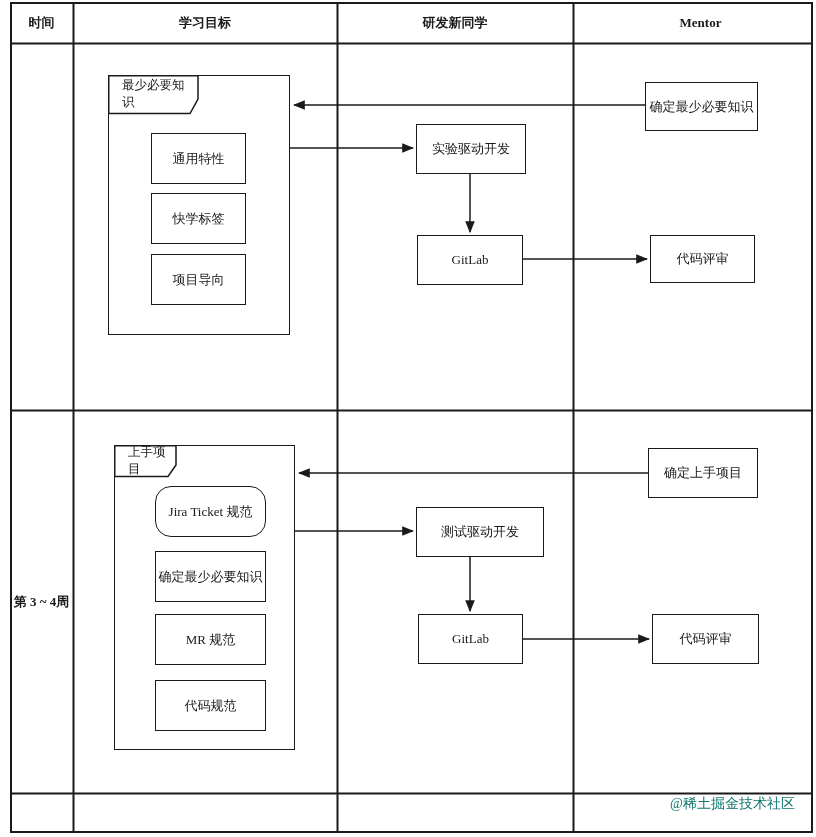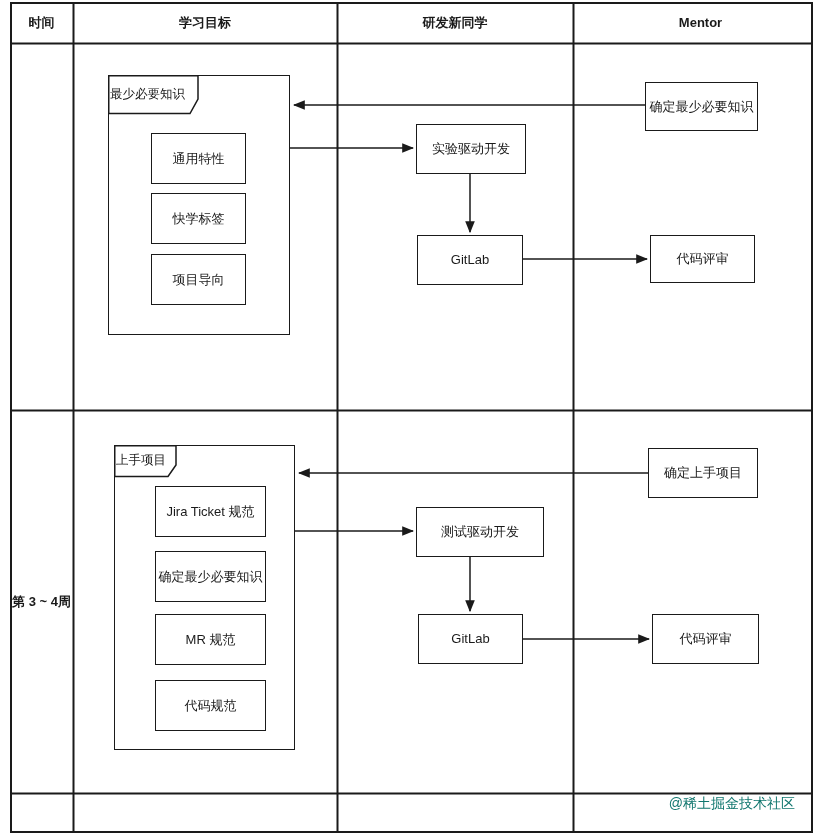--- a/index.html
+++ b/index.html
@@ -5,21 +5,21 @@
   html, body {
     margin: 0;
     padding: 0;
     background: #ffffff;
   }
   .canvas {
     position: relative;
     width: 816px;
     height: 837px;
     background: #ffffff;
-    font-family: Liberation Sans, sans-serif;
+    font-family: Liberation Serif, serif;
     color: #1a1a1a;
     overflow: hidden;
   }
   svg.overlay {
     position: absolute;
     left: 0;
     top: 0;
     pointer-events: none;
   }
   .cell {
@@ -52,21 +52,21 @@
     background: #ffffff;
   }
   .tab-svg {
     position: absolute;
   }
   .tab-label {
     position: absolute;
     display: flex;
     align-items: center;
     font-size: 12.5px;
-    padding-left: 2px;
+    padding-left: 14px;
     box-sizing: border-box;
   }
   .watermark {
     position: absolute;
     font-size: 14px;
     color: #0f766e;
     text-align: right;
   }
 </style>
 </head>
@@ -120,21 +120,21 @@
   <div class="node" style="left:417px; top:235px; width:106px; height:50px;">GitLab</div>
 
   <div class="node" style="left:645px; top:82px; width:113px; height:49px;">确定最少必要知识</div>
   <div class="node" style="left:650px; top:235px; width:105px; height:48px;">代码评审</div>
 
   <div class="group" style="left:114px; top:445px; width:181px; height:305px;"></div>
   <svg class="tab-svg" style="left:114px; top:445px;" width="65" height="33" viewBox="0 0 65 33">
     <polygon points="0.75,0.75 62,0.75 62,20 54,31.5 0.75,31.5" fill="#ffffff" stroke="#1a1a1a" stroke-width="1.5"></polygon>
   </svg>
   <div class="tab-label" style="left:114px; top:445px; width:58px; height:31px;">上手项目</div>
-  <div class="node" style="left:155px; top:486px; width:111px; height:51px;">Jira Ticket 规范</div>
+  <div class="node" style="left:155px; top:486px; width:111px; height:51px;border-radius:16px;">Jira Ticket 规范</div>
   <div class="node" style="left:155px; top:551px; width:111px; height:51px;">确定最少必要知识</div>
   <div class="node" style="left:155px; top:614px; width:111px; height:51px;">MR 规范</div>
   <div class="node" style="left:155px; top:680px; width:111px; height:51px;">代码规范</div>
 
   <div class="node" style="left:416px; top:507px; width:128px; height:50px;">测试驱动开发</div>
   <div class="node" style="left:418px; top:614px; width:105px; height:50px;">GitLab</div>
 
   <div class="node" style="left:648px; top:448px; width:110px; height:50px;">确定上手项目</div>
   <div class="node" style="left:652px; top:614px; width:107px; height:50px;">代码评审</div>
 

